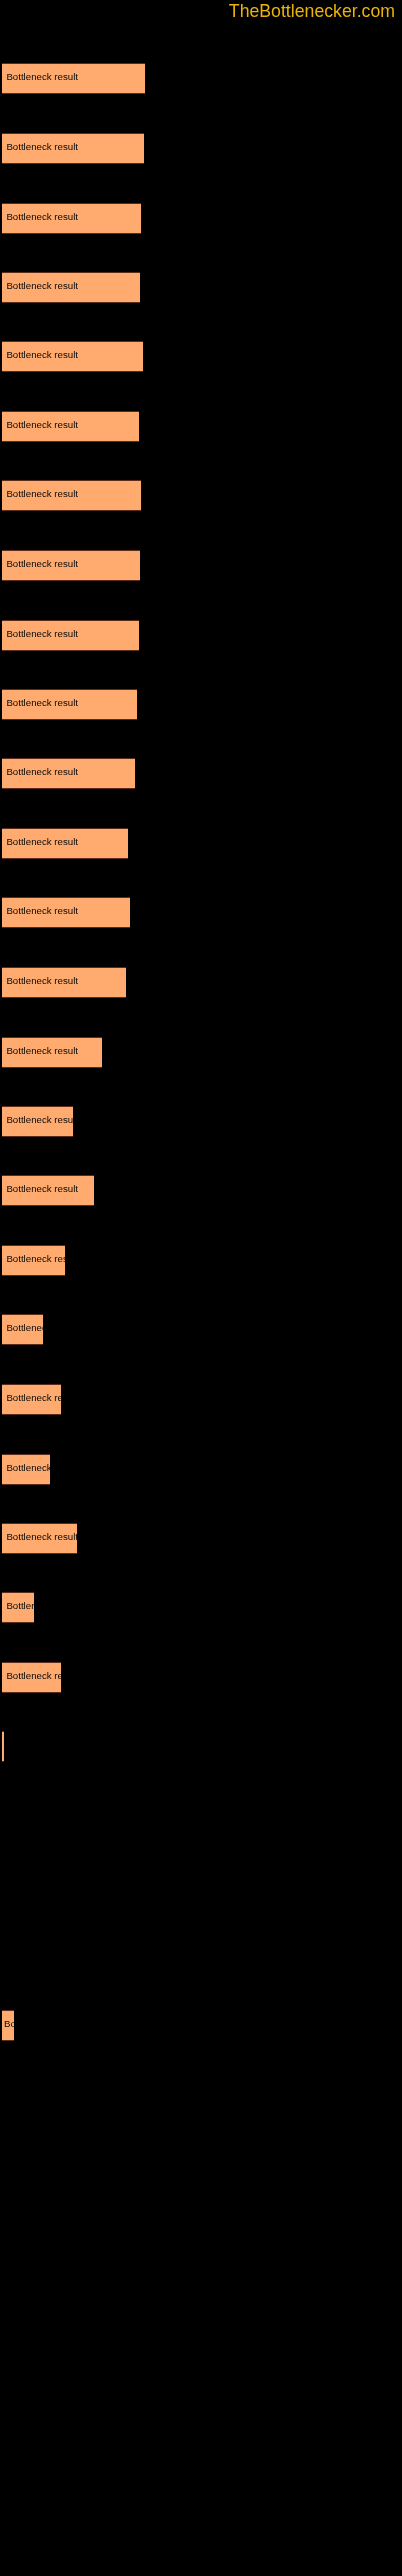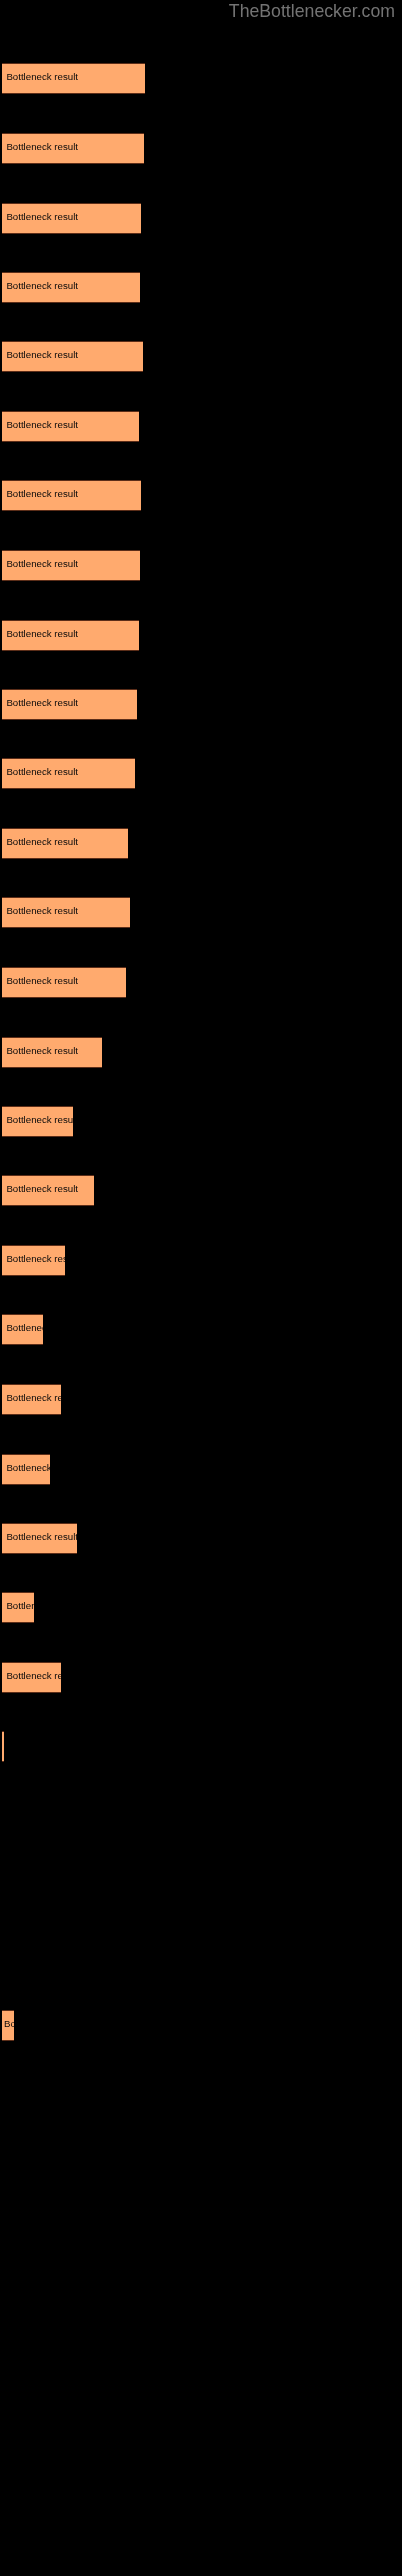--- a/index.html
+++ b/index.html
@@ -26,21 +26,21 @@
     background: #000000;
   }
 
   #site-title {
     position: absolute;
     right: 8px;
     top: 0.8px;
     font-size: 17.7px;
     line-height: 21px;
     letter-spacing: 0px;
-    color: #737373;
+    color: #eab308;
     white-space: nowrap;
     font-weight: 400;
     font-family: "Liberation Sans", "DejaVu Sans", sans-serif;
   }
 
   #bars-layer {
     position: absolute;
     left: 0;
     top: 15px;
     width: 403px;

